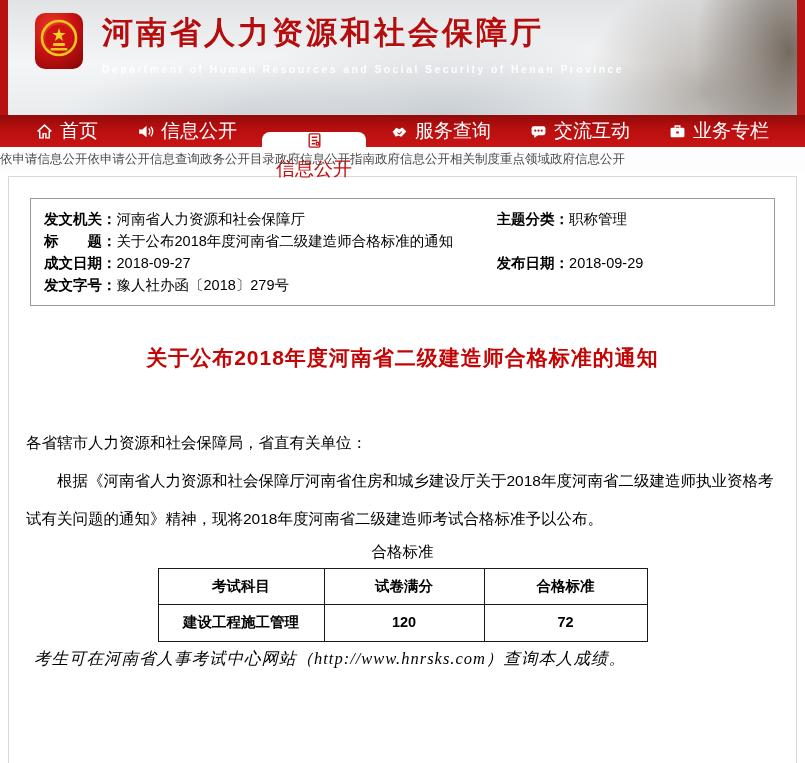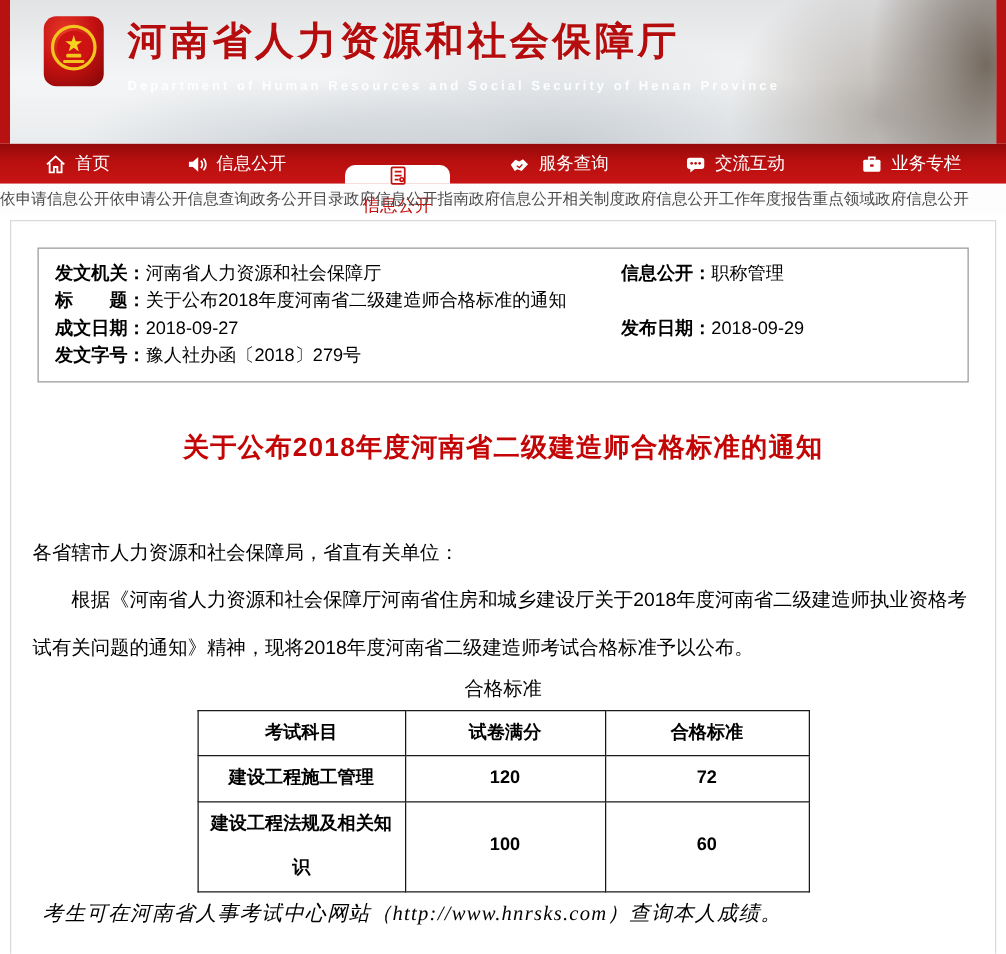--- a/index.html
+++ b/index.html
@@ -32,21 +32,21 @@
     letter-spacing:2.4px; font-weight:bold;
   }
 
   
   .nav {
     height:32px; display:flex; align-items:stretch; justify-content:space-between;
     padding:0 22px; background:linear-gradient(180deg,#930a0a 0%,#b90f0f 45%,#c81414 100%);
   }
   .nav-item {
     display:flex; align-items:center; gap:7px; color:#fff;
-    font-size:14px; padding:0 14px; cursor:pointer;
+    font-size:19px; padding:0 14px; cursor:pointer;
   }
   .nav-item .nav-ico { width:17px; height:17px; display:inline-flex; }
   .nav-item svg { width:17px; height:17px; }
   .nav-item.active {
     background:#fff; color:#c40f0f; border-radius:8px 8px 0 0; margin-top:17px;flex-direction:column;
   }
 
   
   .subnav {
     height:25px; display:flex; align-items:center; gap:0;
@@ -183,32 +183,31 @@
     <span>业务专栏</span>
   </div>
 </div>
 
 <div class="subnav">
   <a>依申请信息公开</a>
   <a>依申请公开信息查询</a>
   <a>政务公开目录</a>
   <a>政府信息公开指南</a>
   <a>政府信息公开相关制度</a>
-  <a>政府信息公开工作年度报告</a>
   <a>重点领域政府信息公开</a>
 </div>
 
 <div class="content">
 
   <div class="meta-box">
     <div class="meta-cell c1r1">
       <span class="meta-label">发文机关：</span><span>河南省人力资源和社会保障厅</span>
     </div>
     <div class="meta-cell c2r1">
-      <span class="meta-label">信息公开：</span><span>职称管理</span>
+      <span class="meta-label">主题分类：</span><span>职称管理</span>
     </div>
     <div class="meta-cell c1r2">
       <span class="meta-label">标　　题：</span><span>关于公布2018年度河南省二级建造师合格标准的通知</span>
     </div>
     <div class="meta-cell c1r3">
       <span class="meta-label">成文日期：</span><span>2018-09-27</span>
     </div>
     <div class="meta-cell c2r3">
       <span class="meta-label">发布日期：</span><span>2018-09-29</span>
     </div>
@@ -232,25 +231,20 @@
           <th class="col-full">试卷满分</th>
           <th class="col-pass">合格标准</th>
         </tr>
       </thead>
       <tbody>
         <tr>
           <td>建设工程施工管理</td>
           <td>120</td>
           <td>72</td>
         </tr>
-        <tr>
-          <td>建设工程法规及相关知识</td>
-          <td>100</td>
-          <td>60</td>
-        </tr>
       </tbody>
     </table>
 
     <div class="footnote">考生可在河南省人事考试中心网站（http://www.hnrsks.com）查询本人成绩。</div>
 
   </div>
 
 </div>
 
 </body></html>

